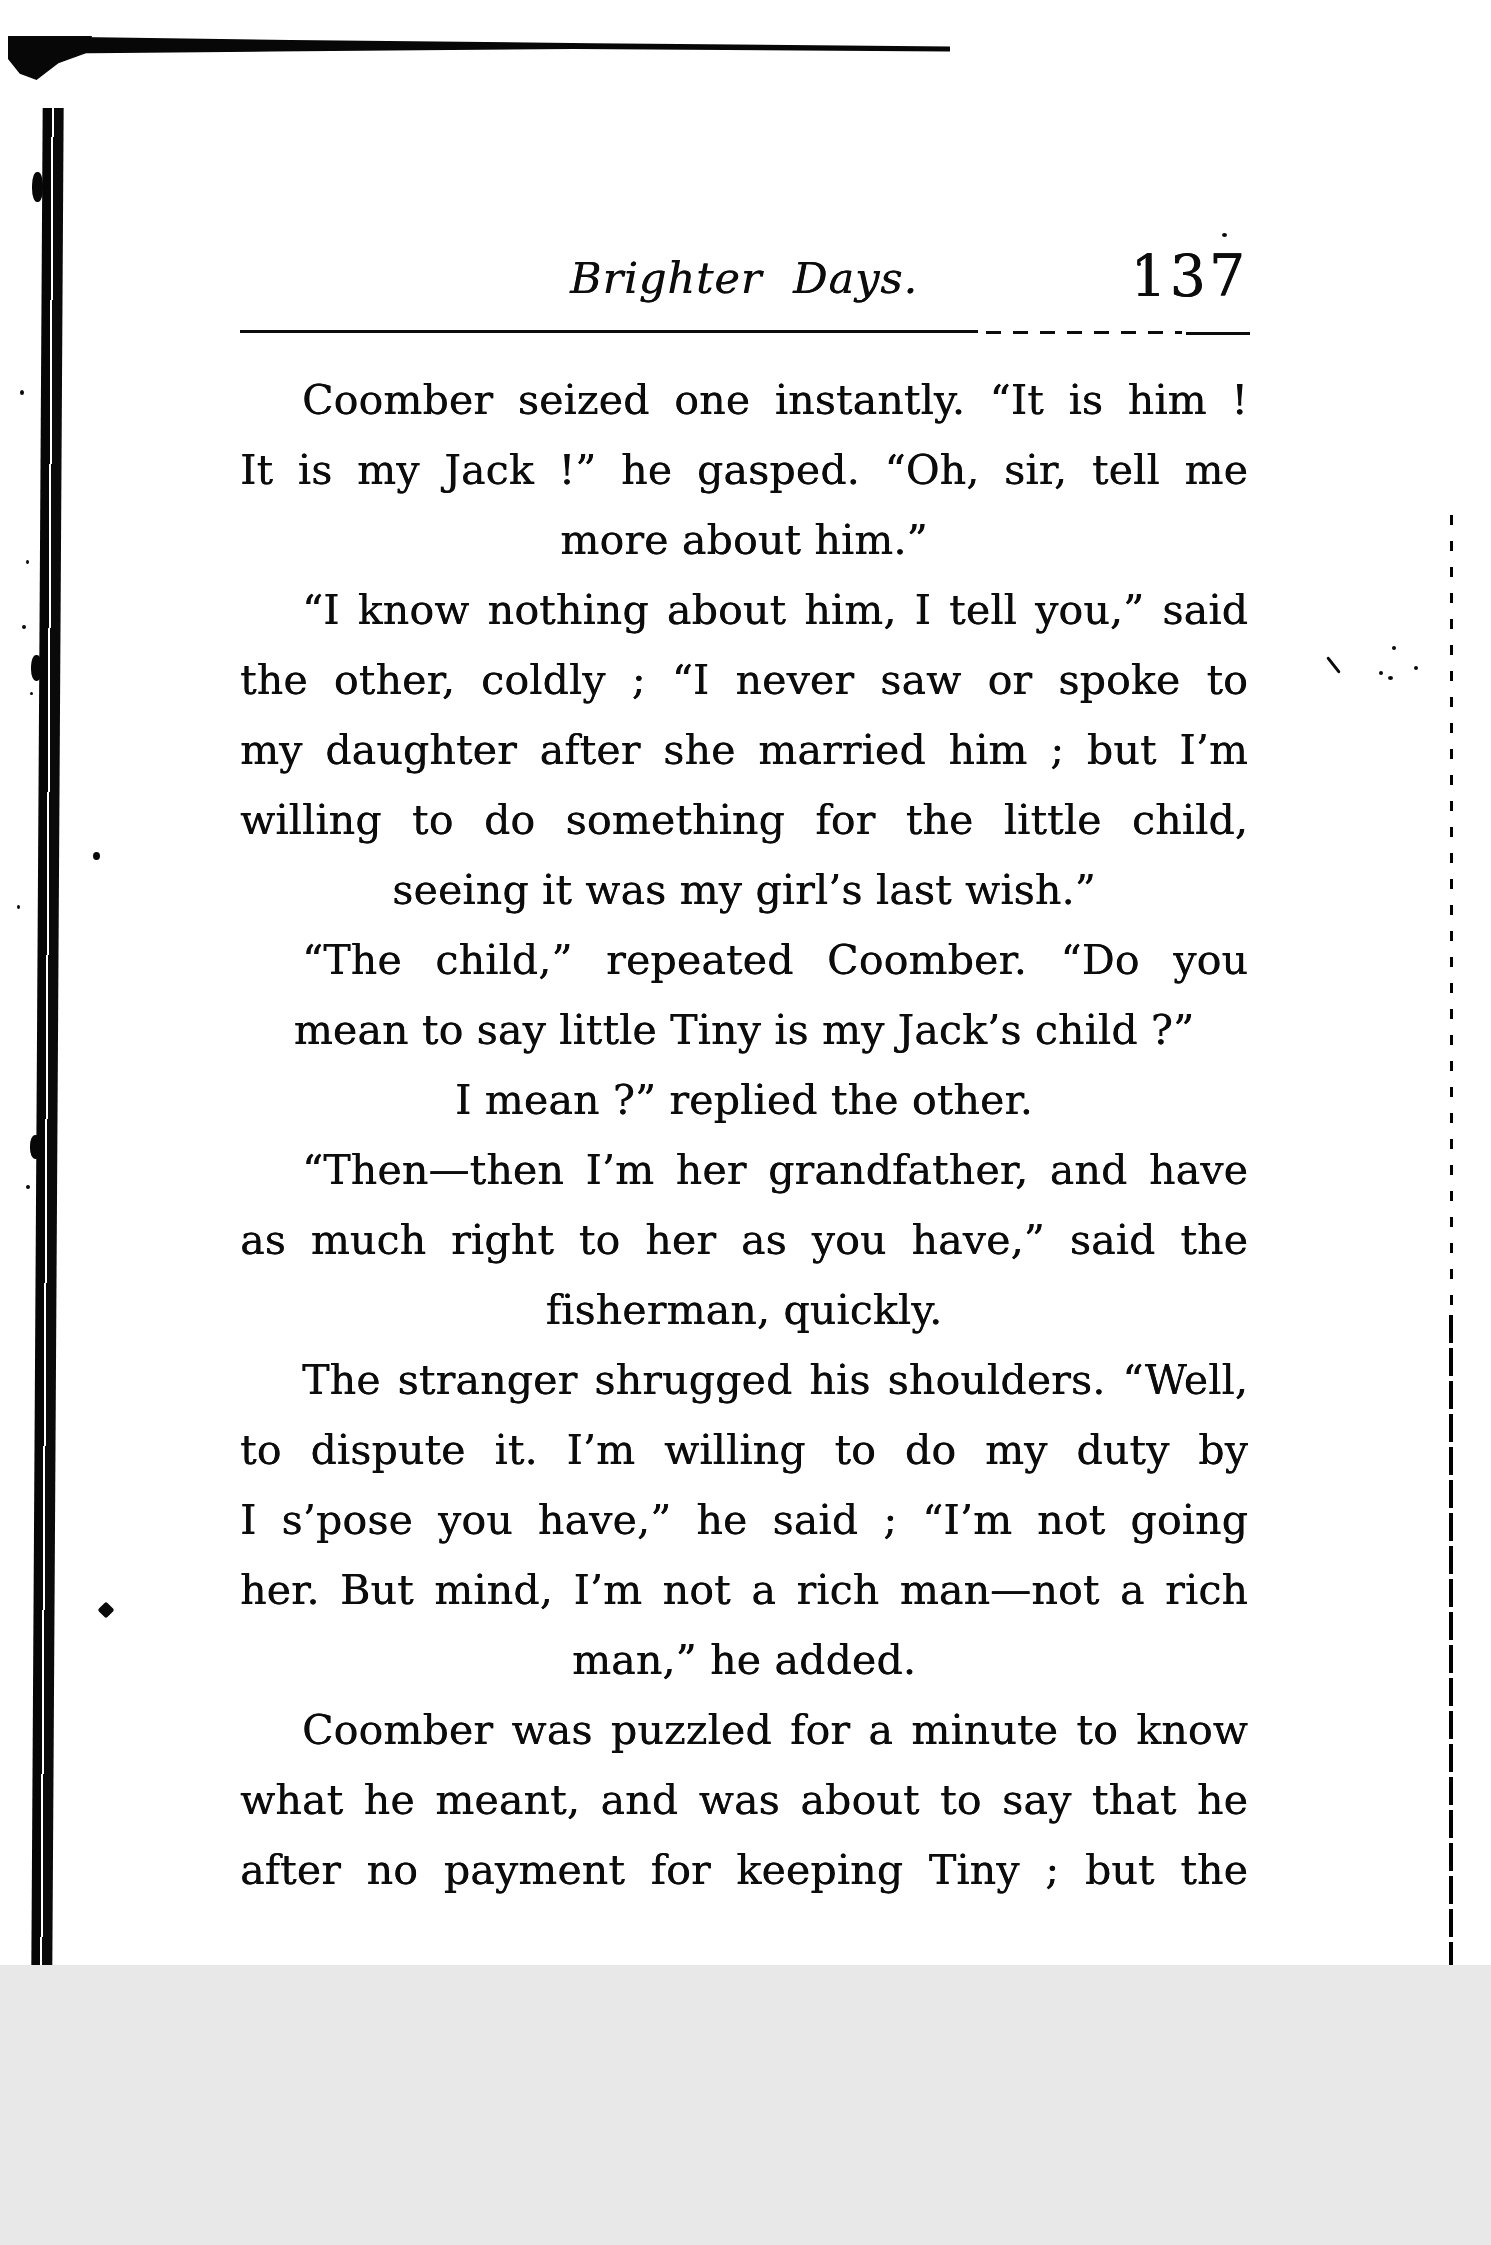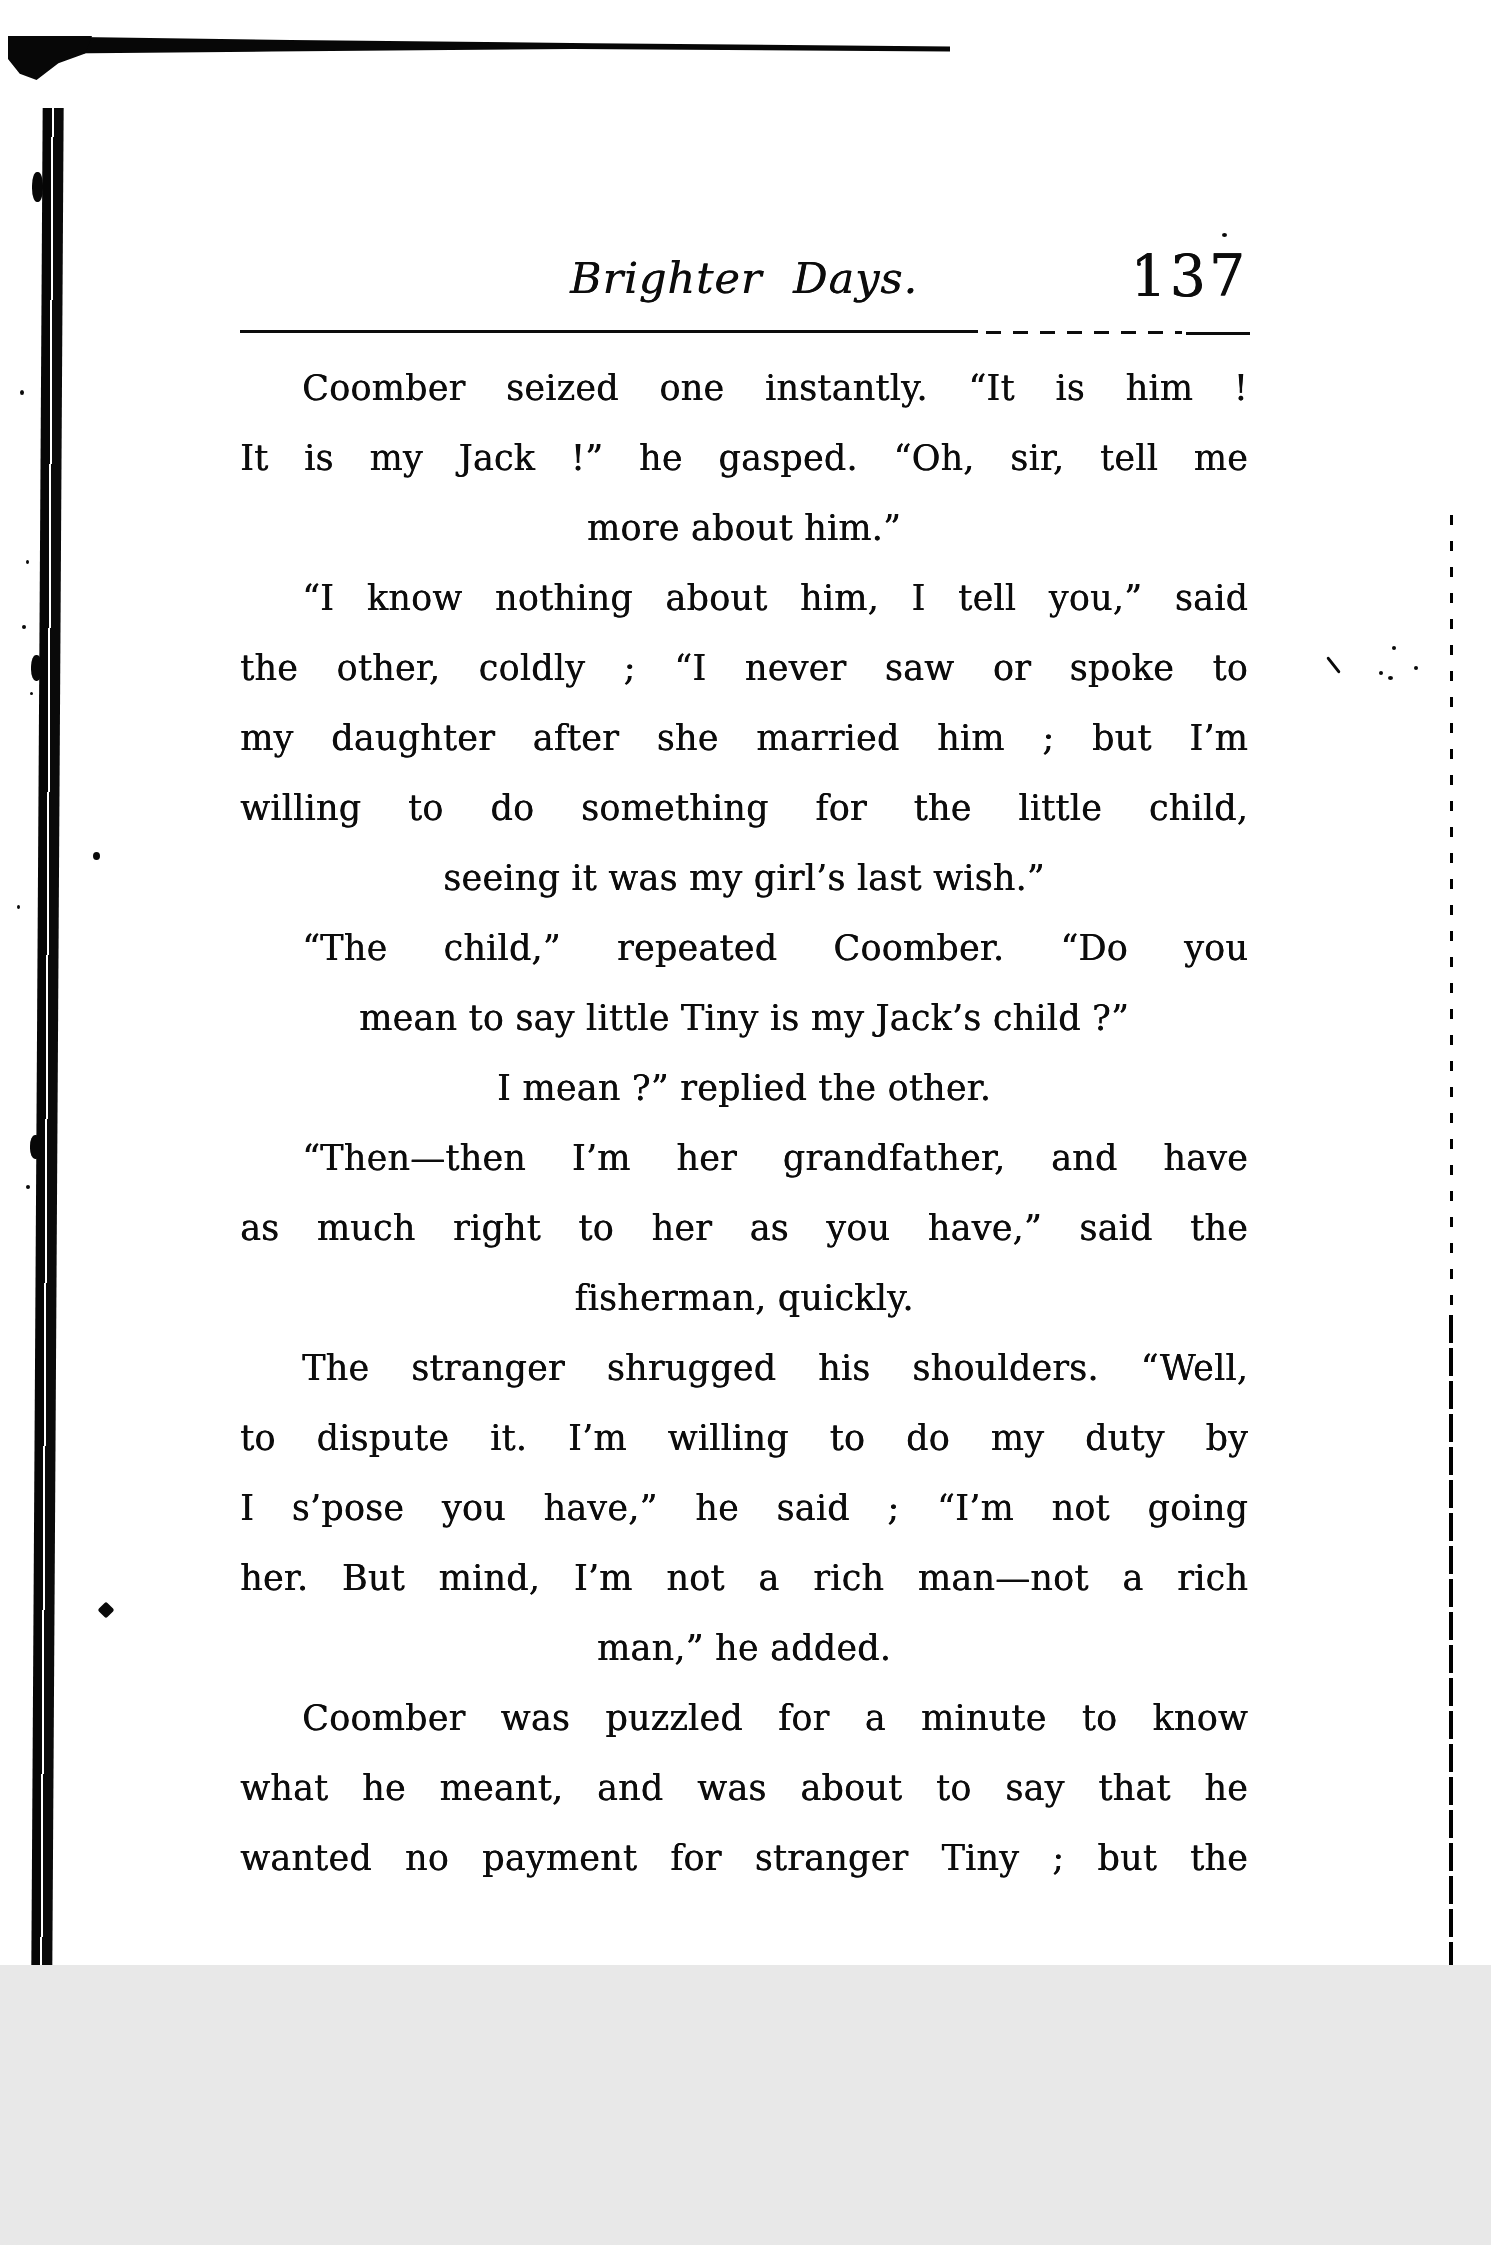--- a/index.html
+++ b/index.html
@@ -37,22 +37,22 @@
   .page-number{
     position:absolute;left:240px;top:248px;width:1008px;text-align:right;
     font-size:57px;line-height:56px;letter-spacing:3px;text-shadow:0.5px 0 0 currentColor;
   }
   .rule-solid{position:absolute;left:240px;top:330px;width:738px;height:3px;background:#0c0c0c;}
   .rule-dashed{position:absolute;left:986px;top:331px;width:196px;height:3px;background:
     repeating-linear-gradient(90deg,#0c0c0c 0 15px,transparent 15px 27px);}
   .rule-enddash{position:absolute;left:1186px;top:332px;width:64px;height:3px;background:#0c0c0c;}
   
   .body-text{
-    position:absolute;left:240px;top:353px;width:1008px;
-    font-size:35px;line-height:70px;letter-spacing:0.2px;
+    position:absolute;left:240px;top:365px;width:1008px;
+    font-size:41px;line-height:70px;letter-spacing:0.2px;
     text-shadow:0.4px 0 0 currentColor;
   }
   .ln{height:70px;overflow:hidden;text-align:justify;}
   .ln.j::after{content:"";display:inline-block;width:100%;height:0;}
   .ln.s{text-align:center;}
   .ln.i{text-indent:62px;}
 </style>
 </head>
 <body>
 
@@ -107,16 +107,16 @@
     <div class="ln j i">“Then—then I’m her grandfather, and have</div>
     <div class="ln j">as much right to her as you have,” said the</div>
     <div class="ln s">fisherman, quickly.</div>
     <div class="ln j i">The stranger shrugged his shoulders. “Well,</div>
     <div class="ln j">to dispute it. I’m willing to do my duty by</div>
     <div class="ln j">I s’pose you have,” he said ; “I’m not going</div>
     <div class="ln j">her. But mind, I’m not a rich man—not a rich</div>
     <div class="ln s">man,” he added.</div>
     <div class="ln j i">Coomber was puzzled for a minute to know</div>
     <div class="ln j">what he meant, and was about to say that he</div>
-    <div class="ln j">wanted no payment for stranger Tiny ; but the</div>
+    <div class="ln j">after no payment for keeping Tiny ; but the</div>
   </div>
 
 </div>
 
 </body></html>

